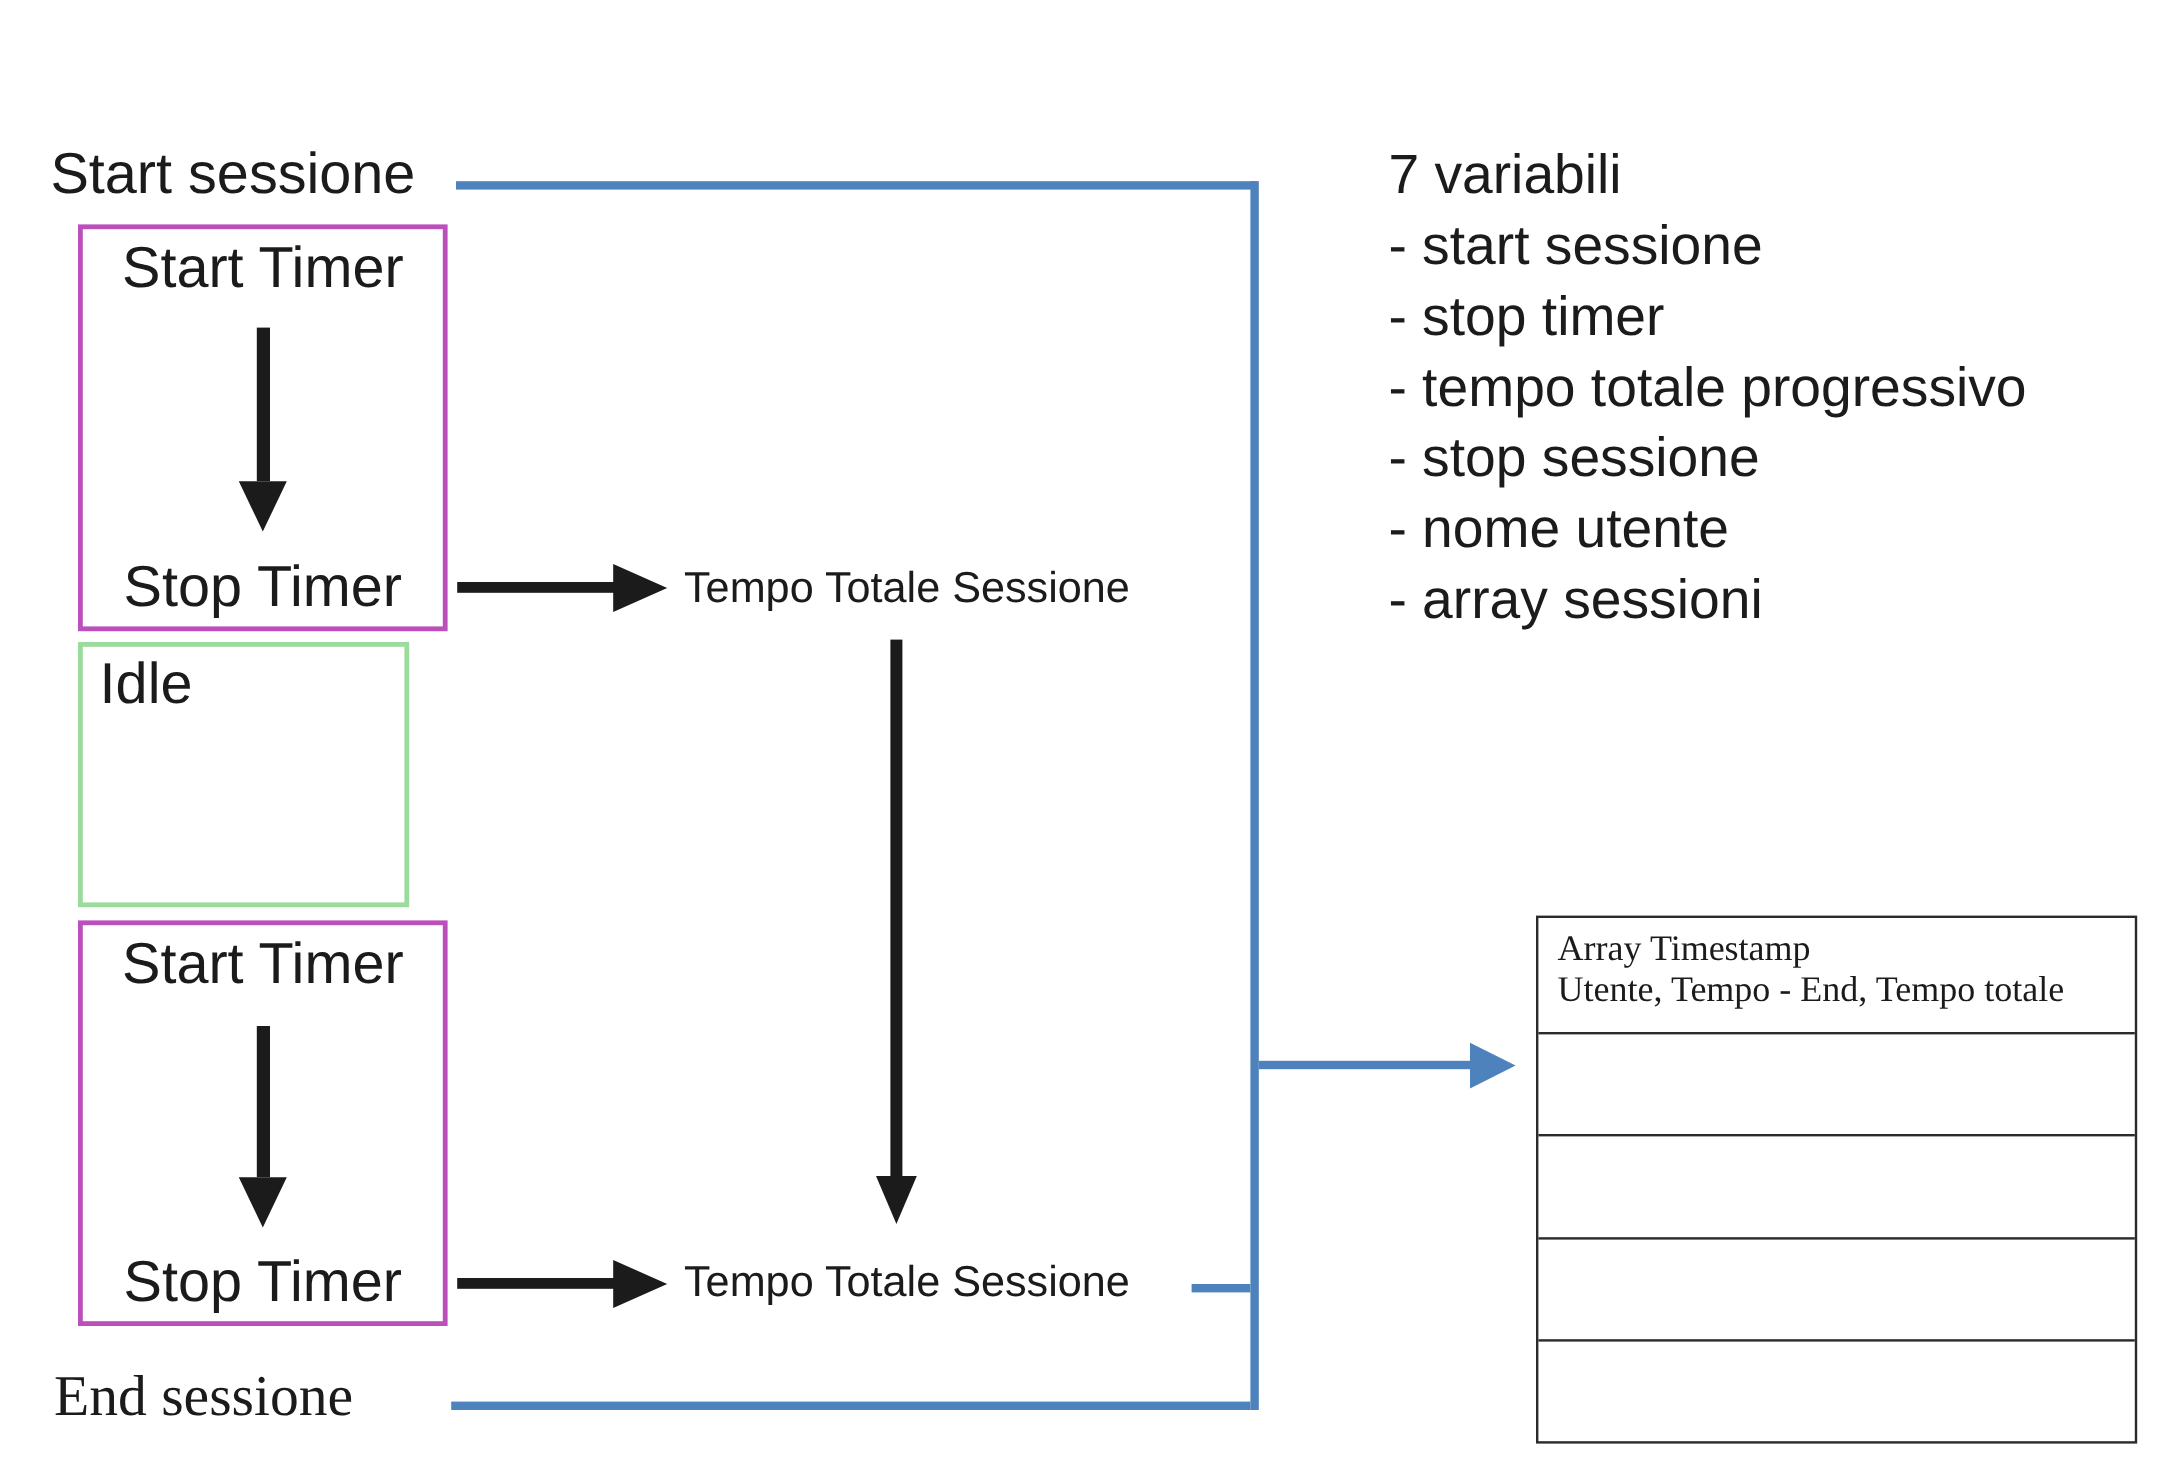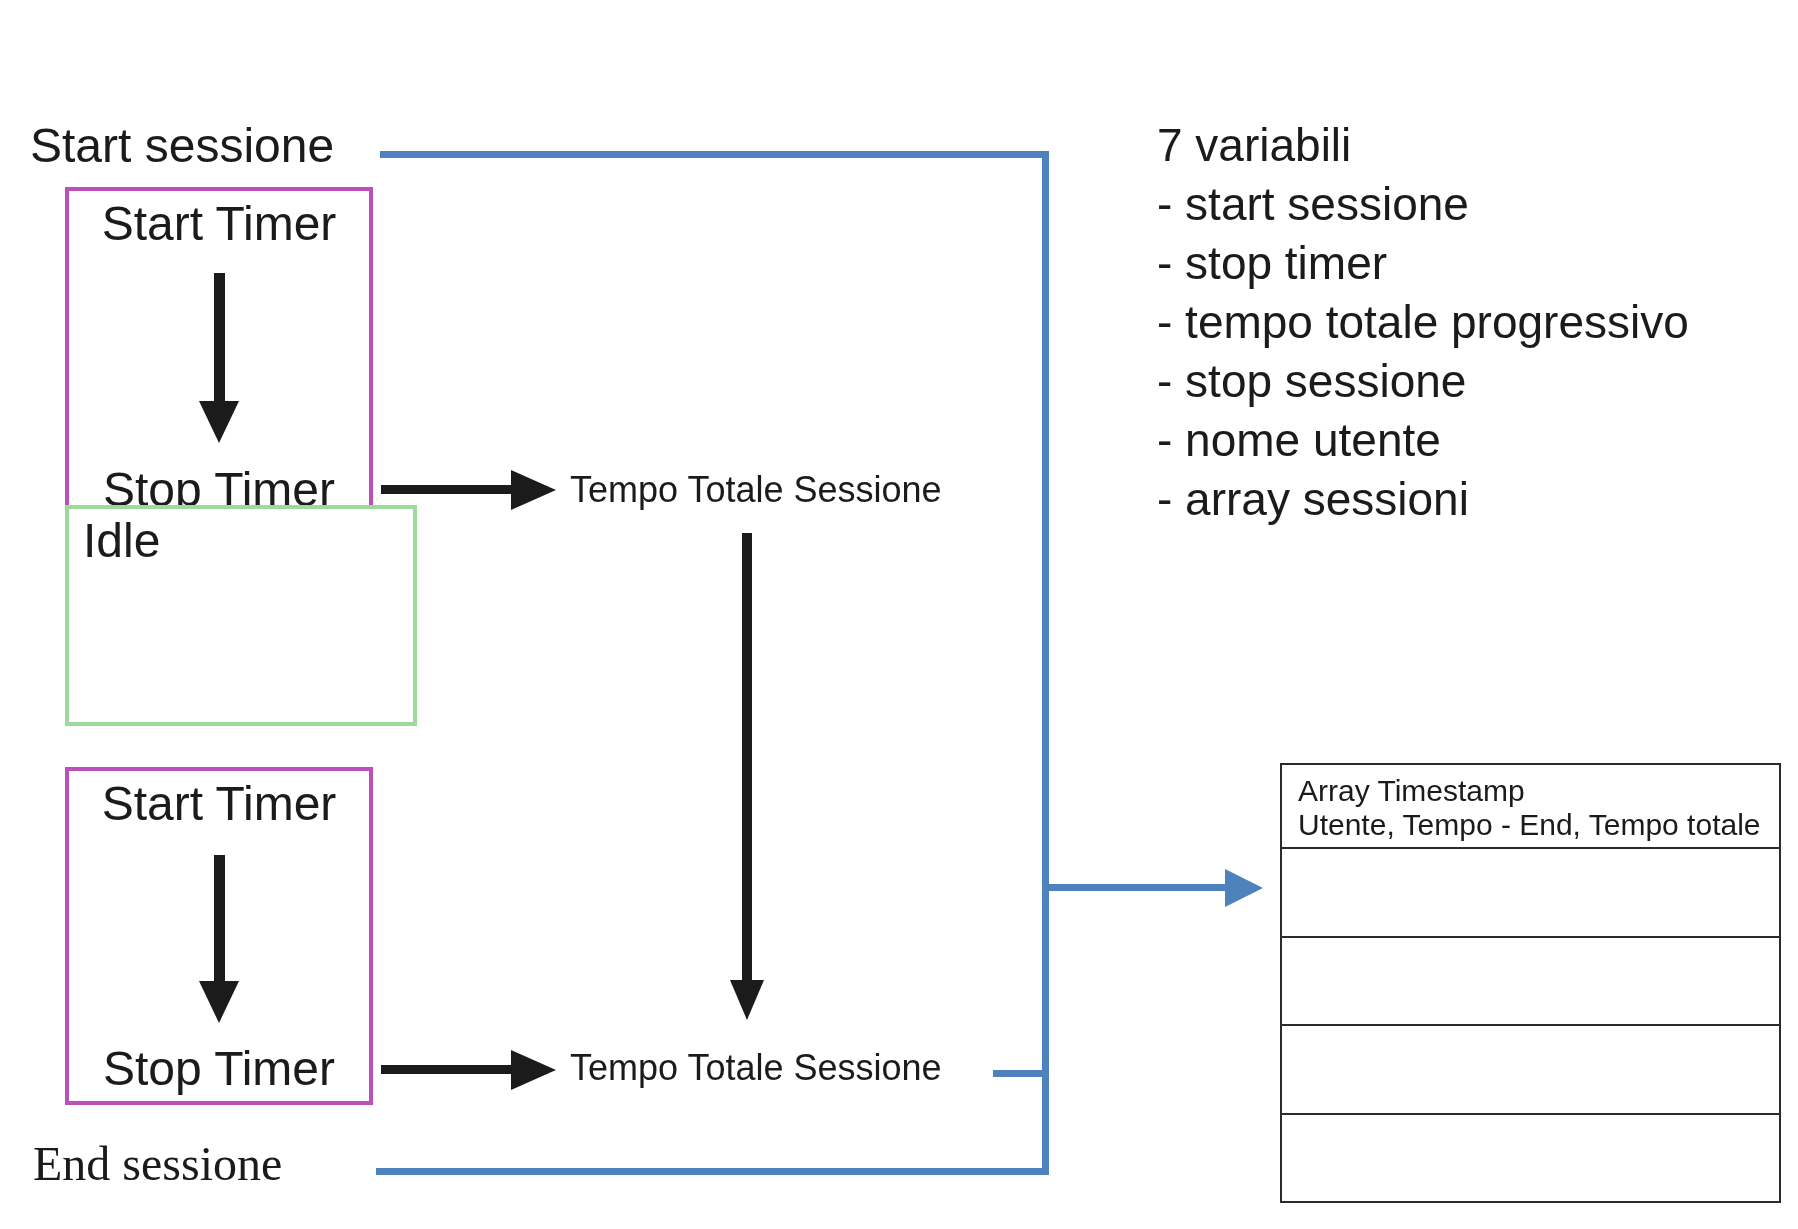--- a/index.html
+++ b/index.html
@@ -16,20 +16,21 @@
     color: var(--ink, #1b1b1b);
     overflow: hidden;
   }
   .abs { position: absolute; }
 
   
   .label-lg {
     font-size: 48px;
     line-height: 52px;
     white-space: nowrap;
+    margin-left: 12px;
   }
   .label-md {
     font-size: 36px;
     line-height: 40px;
     white-space: nowrap;
   }
 
   
   .timer-box {
     box-sizing: border-box;
@@ -126,25 +127,26 @@
   
   .array-table {
     box-sizing: border-box;
     border: 2px solid var(--table-border, #2b2b2b);
     background: #ffffff;
     display: flex;
     flex-direction: column;
   }
   .array-table .thead {
     box-sizing: border-box;
-    height: 84px;
+    height: 97px;
     border-bottom: 2px solid var(--table-border, #2b2b2b);
     padding: 9px 0 0 16px;
     font-size: 30px;
     line-height: 34px;
+    font-family: Liberation Serif, serif;
   }
   .array-table .trow {
     flex: 1;
     border-bottom: 2px solid var(--table-border, #2b2b2b);
   }
   .array-table .trow:last-child { border-bottom: none; }
 </style>
 </head>
 <body>
 
@@ -168,21 +170,21 @@
       <div class="head"></div>
     </div>
     <div class="box-label bottom">Stop Timer</div>
   </div>
 
   <div class="hline-black" style="left:381px; top:485px; width:132px;"></div>
   <div class="rhead-black" style="left:511px; top:470px;"></div>
 
   <div class="abs label-md" style="left:570px; top:470px;">Tempo Totale Sessione</div>
 
-  <div class="abs idle-box" style="left:65px; top:505px; width:352px; height:221px;">
+  <div class="abs idle-box" style="left:65px; top:535px; width:276px; height:221px;">
     <div class="box-label">Idle</div>
   </div>
 
   <div class="abs timer-box" style="left:65px; top:767px; width:308px; height:338px;">
     <div class="box-label top">Start Timer</div>
     <div class="varrow" style="top:84px;">
       <div class="line" style="height:126px;"></div>
       <div class="head"></div>
     </div>
     <div class="box-label bottom">Stop Timer</div>

